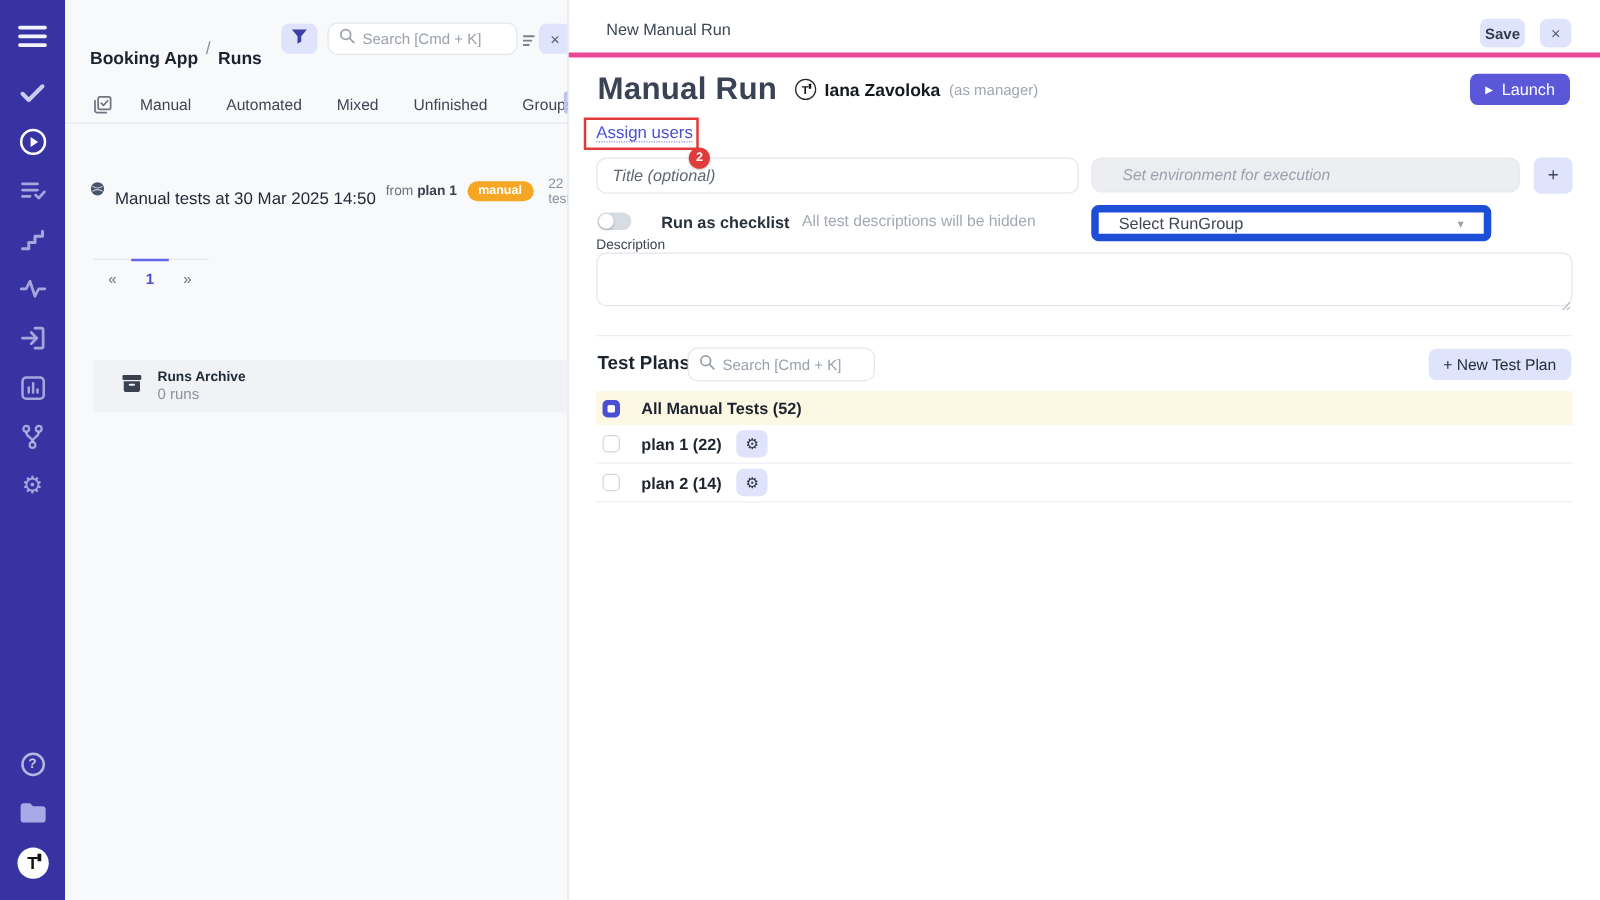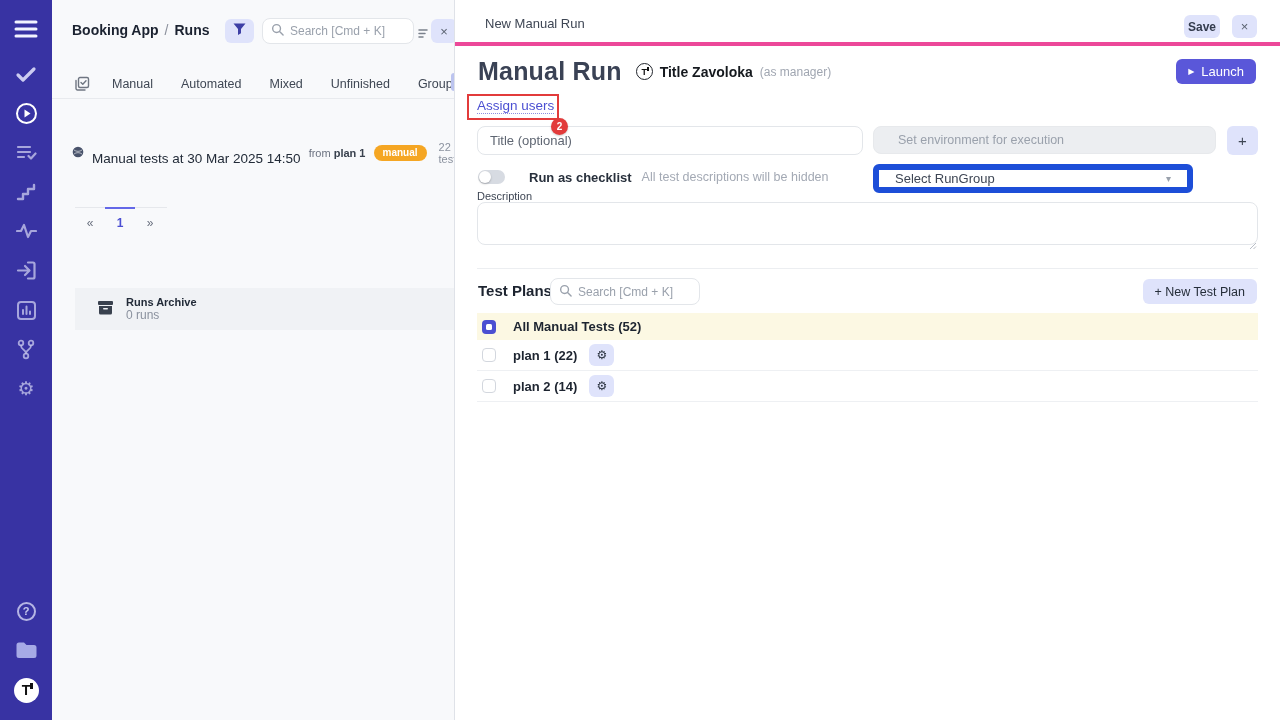--- a/index.html
+++ b/index.html
@@ -13,21 +13,21 @@
   .glyph-gear { font-size:19px; line-height:1; }
   .help-circle { width:19px; height:19px; border:2px solid rgba(235,237,255,.7); border-radius:50%; display:flex; align-items:center; justify-content:center; font-size:11px; font-weight:bold; color:rgba(235,237,255,.8); }
   .logo-circle { width:25px; height:25px; background:#fff; border-radius:50%; display:flex; align-items:center; justify-content:center; position:relative; }
   .logo-circle span { font-size:14px; font-weight:800; color:#111; position:relative; }
   .logo-circle span::after { content:""; position:absolute; right:-3px; top:1px; width:3px; height:6px; background:#111; }
 
   
   .left-panel { position:absolute; left:52px; top:0; width:403px; height:720px; background:#f8f9fb; border-right:1px solid #dfe2e8; overflow:hidden; }
   .lp-topbar { position:absolute; left:0; top:0; width:100%; height:62px; }
   .breadcrumb { position:absolute; left:20px; top:22px; font-size:14px; color:#1b2230; display:flex; gap:6px; align-items:center; }
-  .breadcrumb .crumb { font-weight:bold; cursor:pointer; }
+  .breadcrumb .crumb { font-weight:bold; cursor:pointer;margin-top:16px; }
   .breadcrumb .sep { color:#8b909c; font-weight:normal; }
   .btn-soft { background:#dfe3fb; border:none; border-radius:6px; display:flex; align-items:center; justify-content:center; cursor:pointer; }
   .filter-btn { position:absolute; left:173px; top:19px; width:29px; height:24px; }
   .lp-search { position:absolute; left:210px; top:18px; width:152px; height:26px; background:#fff; border:1px solid #e3e6ea; border-radius:8px; display:flex; align-items:center; padding:0 8px; gap:6px; }
   .lp-search input, .tp-search input { border:none; outline:none; background:transparent; font-size:12px; color:#3e4654; width:100%; font-family:"Liberation Sans", sans-serif; }
   .lp-search input::placeholder, .tp-search input::placeholder { color:#9aa1ac; }
   .sort-icon { position:absolute; left:366px; top:25px; }
   .lp-close { position:absolute; left:379px; top:19px; width:26px; height:24px; font-size:13px; color:#5a6270; }
 
   .lp-tabs { position:absolute; left:0; top:70px; width:100%; height:29px; border-bottom:1px solid #e8eaee; display:flex; align-items:center; padding-left:22px; }
@@ -65,21 +65,21 @@
   .avatar span::after { content:""; position:absolute; right:-2px; top:0; width:2px; height:4px; background:#111; }
   .owner-name { font-size:14px; font-weight:bold; color:#15191e; }
   .owner-role { font-size:12px; color:#a0a6b1; }
   .launch-btn { position:absolute; right:24px; top:59px; height:25px; padding:0 12px; background:#5a57d9; border:none; border-radius:6px; color:#fff; font-size:13px; display:flex; align-items:center; gap:7px; cursor:pointer; font-family:"Liberation Sans", sans-serif; }
   .launch-btn .tri { font-size:8px; line-height:1; }
 
   .assign-box { position:absolute; left:12px; top:94px; width:92px; height:26px; border:2px solid #e23b3b; }
   .assign-link { position:absolute; left:10px; top:4px; font-size:13.5px; color:#4b4fd2; border-bottom:1px dotted #8d90e0; cursor:pointer; white-space:nowrap; }
   .annot-badge { position:absolute; left:96px; top:118px; width:17px; height:17px; background:#e23b3b; border-radius:50%; color:#fff; font-size:10px; font-weight:bold; display:flex; align-items:center; justify-content:center; box-shadow:0 1px 2px rgba(0,0,0,.2); z-index:3; }
 
-  .inp { border:1px solid #e3e6ea; border-radius:8px; background:#fff; font-size:13px; color:#3e4654; padding:0 12px; outline:none; font-family:"Liberation Sans", sans-serif; }
+  .inp { border:1px solid #e3e6ea; border-radius:8px; background:#fff; font-size:13px; color:#3e4654; padding:0 12px; outline:none; font-family:"Liberation Sans", sans-serif;font-style:italic; }
   .inp::placeholder { color:#5f6672; }
   .title-input { position:absolute; left:22px; top:126px; width:386px; height:29px; }
   .env-input { position:absolute; left:418px; top:126px; width:343px; height:28px; background:#eceef1; border:1px solid #e7e9ec; font-size:12.5px; padding:0 24px; }
   .env-input::placeholder { color:#9aa1ac; }
   .add-env-btn { position:absolute; left:772px; top:126px; width:31px; height:29px; font-size:15px; color:#3e4654; }
 
   .checklist-row { position:absolute; left:23px; top:167px; height:20px; display:flex; align-items:center; gap:10px; }
   .toggle { width:27px; height:14px; background:#d7dbe2; border-radius:999px; position:relative; cursor:pointer; }
   .toggle .knob { position:absolute; left:1px; top:1px; width:12px; height:12px; background:#fff; border-radius:50%; box-shadow:0 1px 2px rgba(0,0,0,.25); }
   .checklist-label { font-size:13px; font-weight:bold; color:#28303c; margin-left:14px; }
@@ -267,21 +267,21 @@
         <span>×</span>
       </button>
   </div>
 
   <div class="run-title-row">
     <h1 class="h1">Manual Run</h1>
     <div class="owner">
       <span class="avatar">
           <span>T</span>
         </span>
-      <span class="owner-name">Title Zavoloka</span>
+      <span class="owner-name">Iana Zavoloka</span>
       <span class="owner-role">(as manager)</span>
     </div>
   </div>
   <button class="launch-btn">
     <span class="tri">▶</span>
     <span>Launch</span>
   </button>
 
   <div class="assign-box"></div>
   <span class="assign-link" style="left:22px;top:98px;">Assign users</span>

